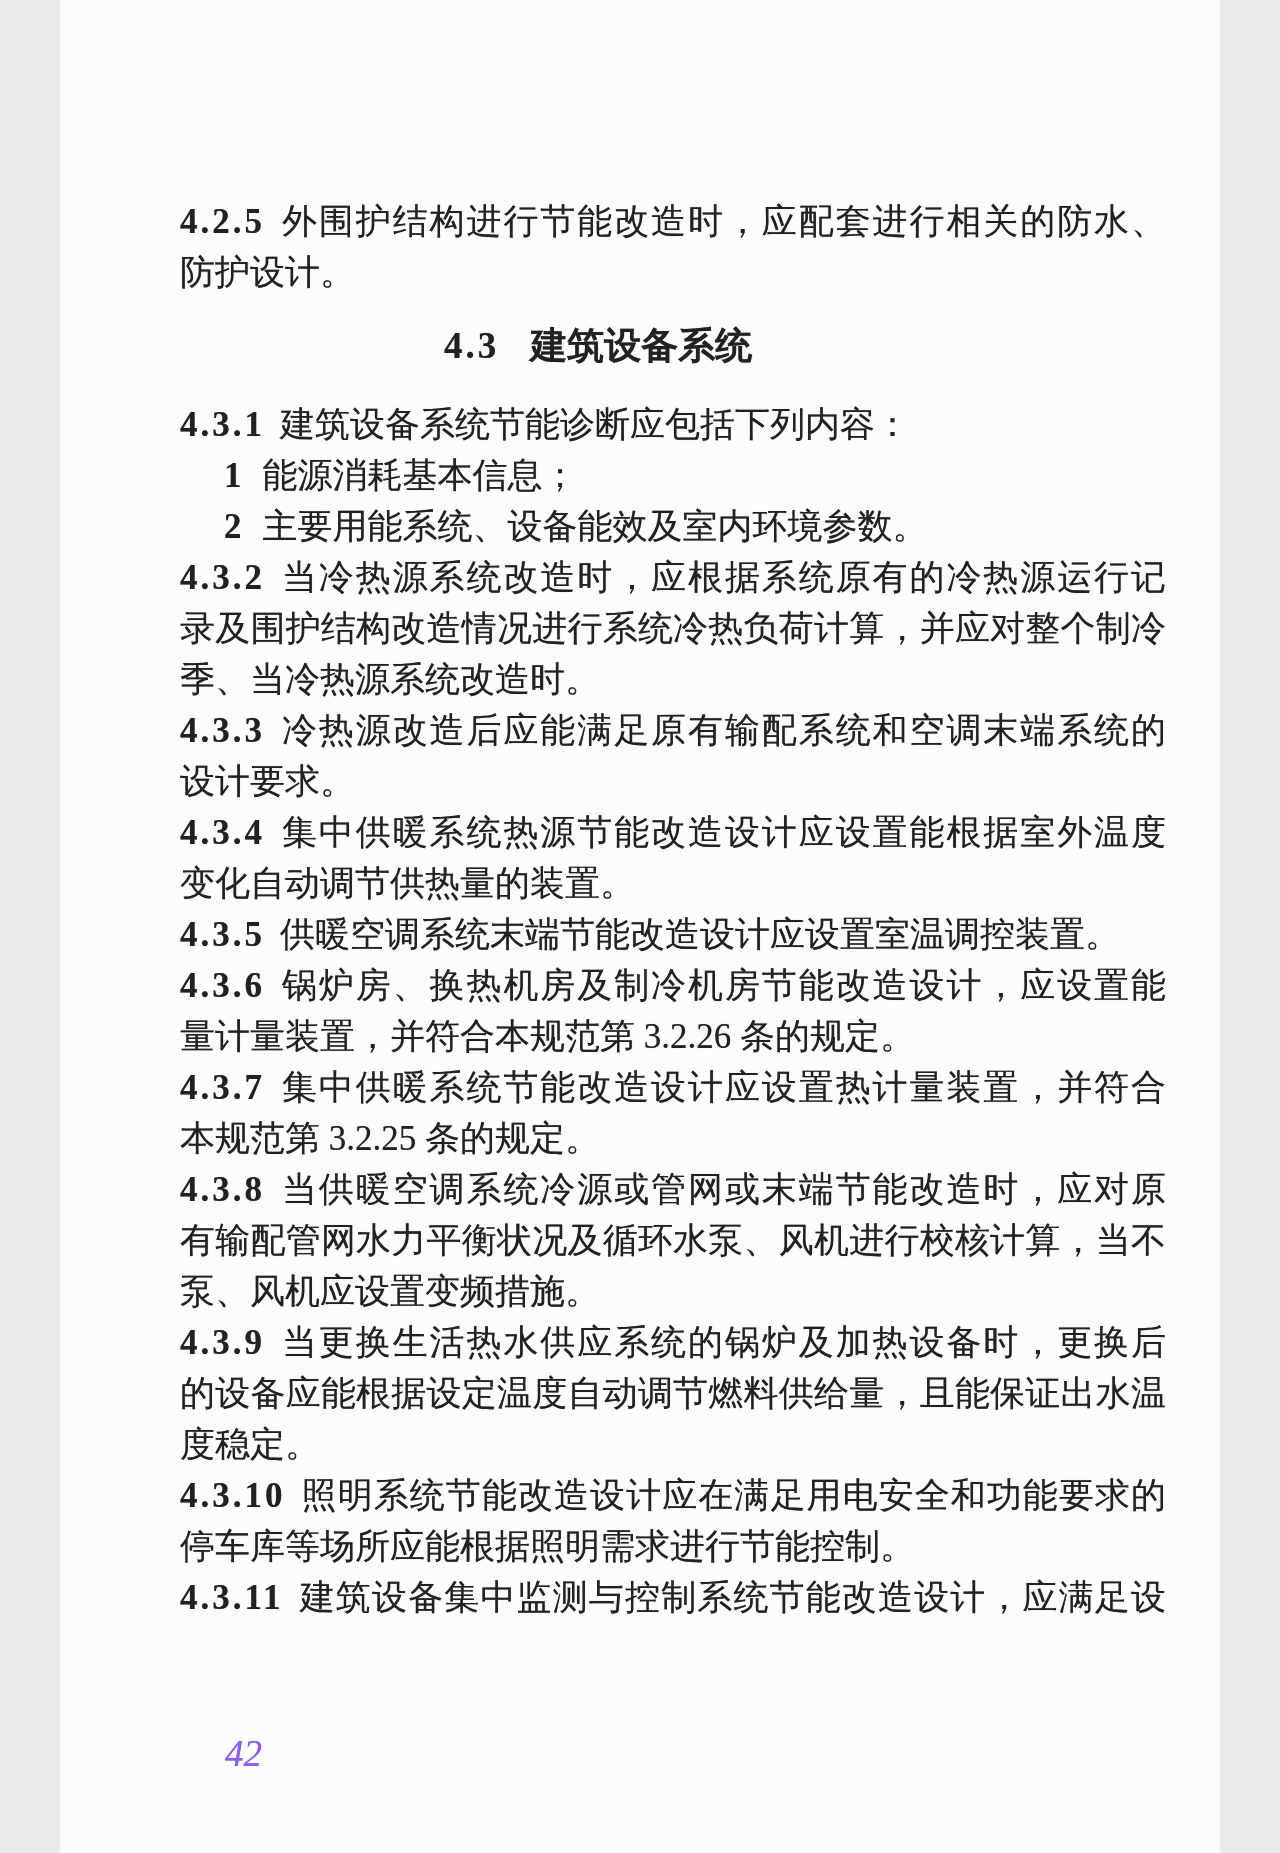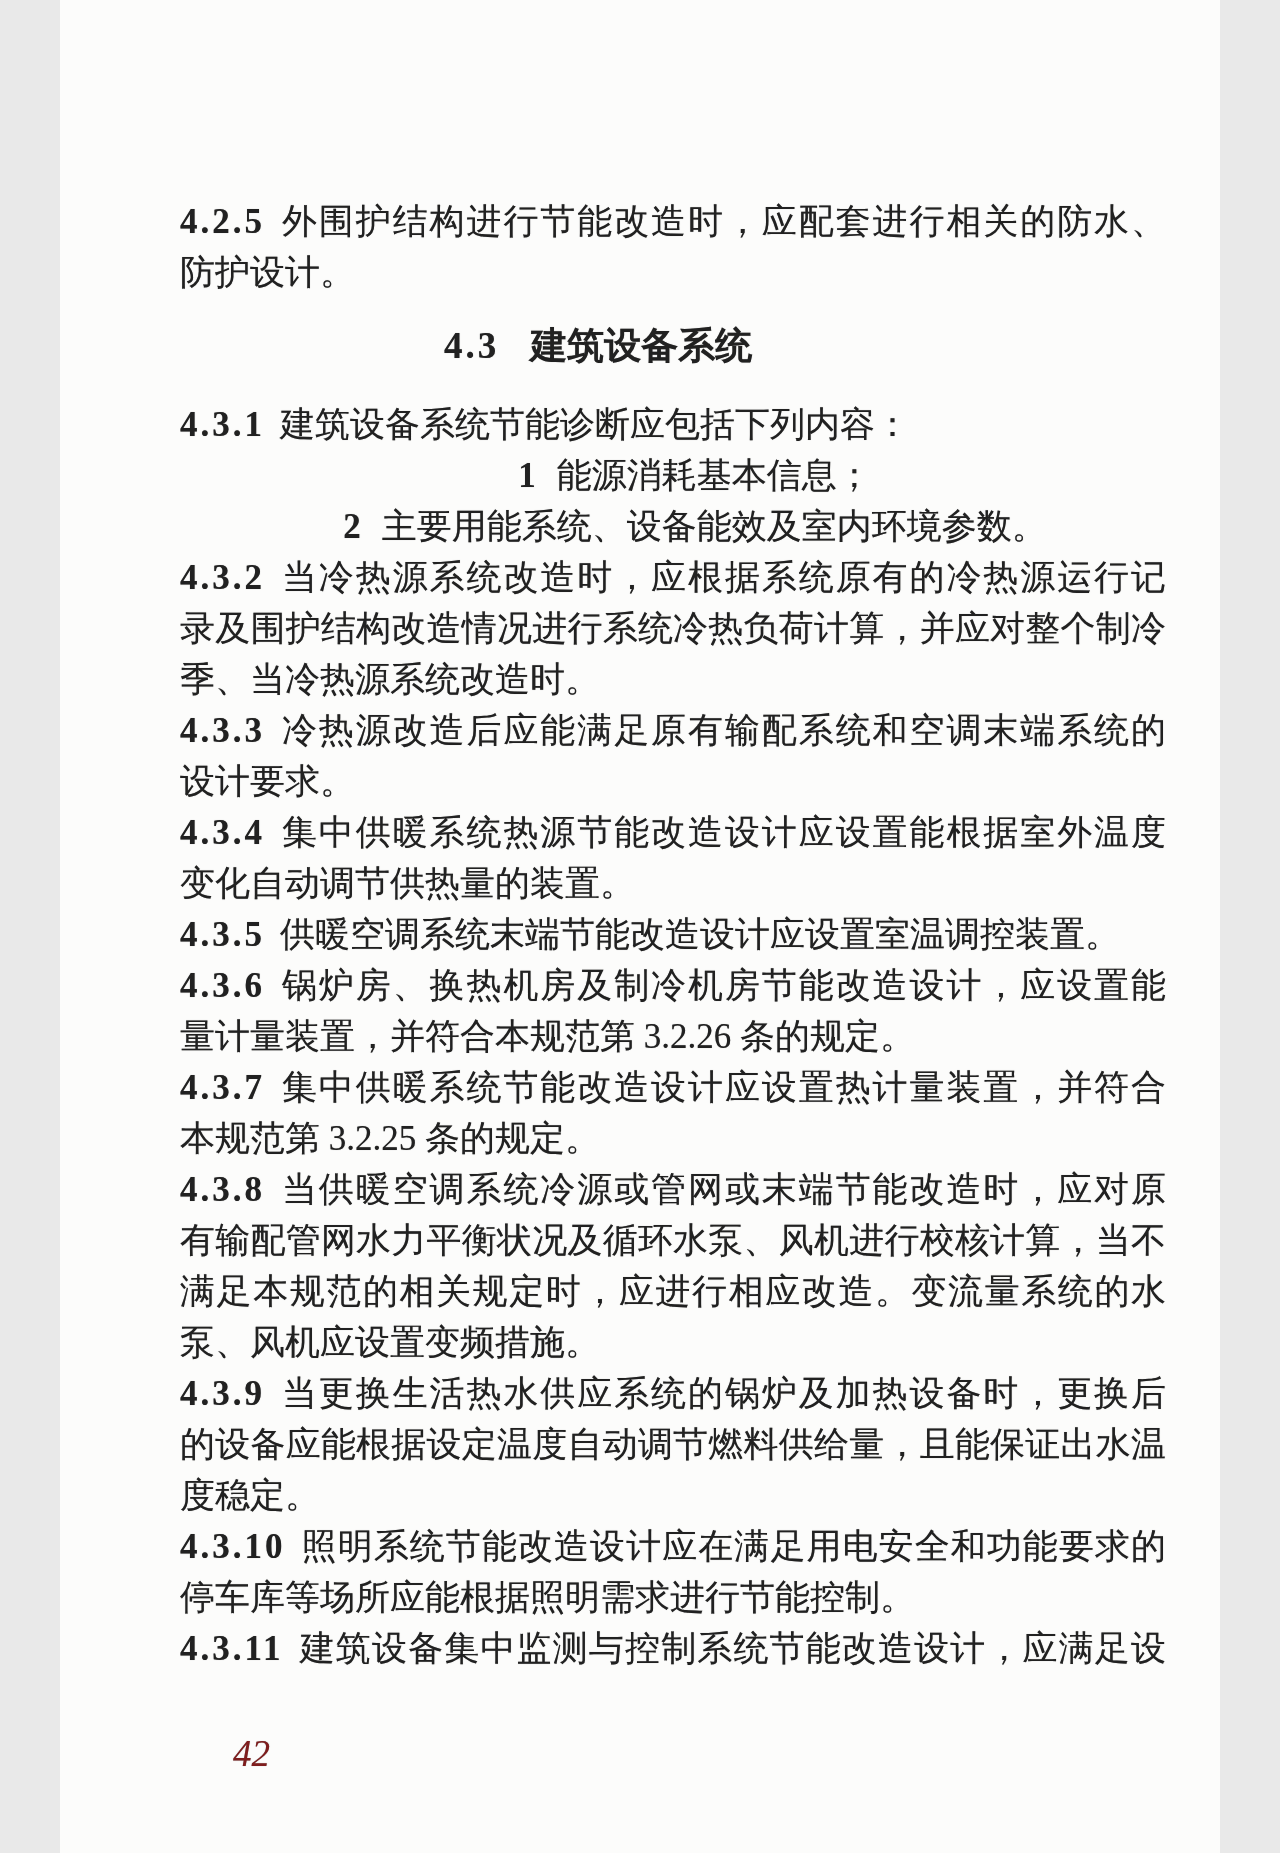--- a/index.html
+++ b/index.html
@@ -28,41 +28,41 @@
   .line.full{
     text-align:justify;
     text-align-last:justify;
     text-justify:inter-character;
   }
   .num{
     font-weight:bold;
     letter-spacing:3px;
     margin-right:15px;
   }
-  .item-line{padding-left:44px;text-align:center;}
+  .item-line{padding-left:44px;}
   .inum{
     font-weight:bold;
     margin-right:21px;
   }
   .heading{
     line-height:51px;height:51px;
     margin:22px 0 28px 0;
     text-align:center;
     padding-right:150px;
     font-weight:bold;
     font-size:37px;
   }
   .hnum{letter-spacing:3px;margin-right:31px;}
   .page-number{
     position:absolute;
-    left:173px;top:1728px;
+    left:165px;top:1728px;
     line-height:51px;
     font-size:37px;
     font-style:italic;
-    color:#7f1d1d;
+    color:#8b5cf6;
   }
 </style>
 </head>
 <body>
 
 <div class="page">
   <div class="text-column" id="text-column">
       <div class="line full"><span class="num">4.2.5</span><span class="txt">外围护结构进行节能改造时，应配套进行相关的防水、</span></div>
       <div class="line"><span class="txt">防护设计。</span></div>
       <div class="heading"><span class="hnum">4.3</span><span class="htitle">建筑设备系统</span></div>
@@ -76,21 +76,20 @@
       <div class="line"><span class="txt">设计要求。</span></div>
       <div class="line full"><span class="num">4.3.4</span><span class="txt">集中供暖系统热源节能改造设计应设置能根据室外温度</span></div>
       <div class="line"><span class="txt">变化自动调节供热量的装置。</span></div>
       <div class="line"><span class="num">4.3.5</span><span class="txt">供暖空调系统末端节能改造设计应设置室温调控装置。</span></div>
       <div class="line full"><span class="num">4.3.6</span><span class="txt">锅炉房、换热机房及制冷机房节能改造设计，应设置能</span></div>
       <div class="line"><span class="txt">量计量装置，并符合本规范第 3.2.26 条的规定。</span></div>
       <div class="line full"><span class="num">4.3.7</span><span class="txt">集中供暖系统节能改造设计应设置热计量装置，并符合</span></div>
       <div class="line"><span class="txt">本规范第 3.2.25 条的规定。</span></div>
       <div class="line full"><span class="num">4.3.8</span><span class="txt">当供暖空调系统冷源或管网或末端节能改造时，应对原</span></div>
       <div class="line full"><span class="txt">有输配管网水力平衡状况及循环水泵、风机进行校核计算，当不</span></div>
-      <div class="line full"><span class="txt">满足本规范的相关规定时，应进行相应改造。变流量系统的水</span></div>
       <div class="line"><span class="txt">泵、风机应设置变频措施。</span></div>
       <div class="line full"><span class="num">4.3.9</span><span class="txt">当更换生活热水供应系统的锅炉及加热设备时，更换后</span></div>
       <div class="line full"><span class="txt">的设备应能根据设定温度自动调节燃料供给量，且能保证出水温</span></div>
       <div class="line"><span class="txt">度稳定。</span></div>
       <div class="line full"><span class="num">4.3.10</span><span class="txt">照明系统节能改造设计应在满足用电安全和功能要求的</span></div>
       <div class="line"><span class="txt">停车库等场所应能根据照明需求进行节能控制。</span></div>
       <div class="line full"><span class="num">4.3.11</span><span class="txt">建筑设备集中监测与控制系统节能改造设计，应满足设</span></div>
     </div>
   <div class="page-number">42</div>
 </div>

